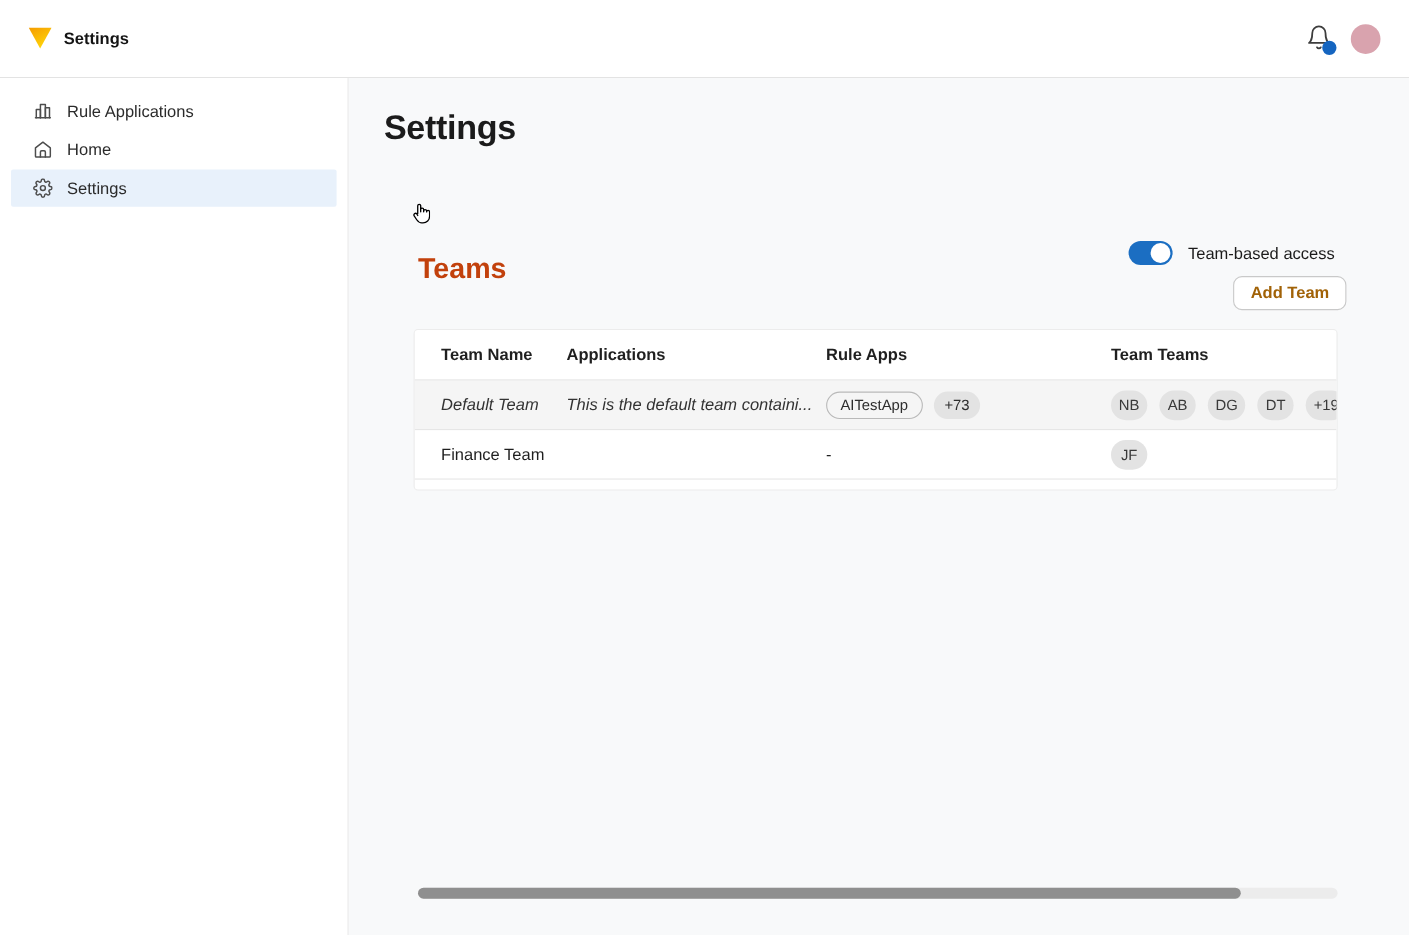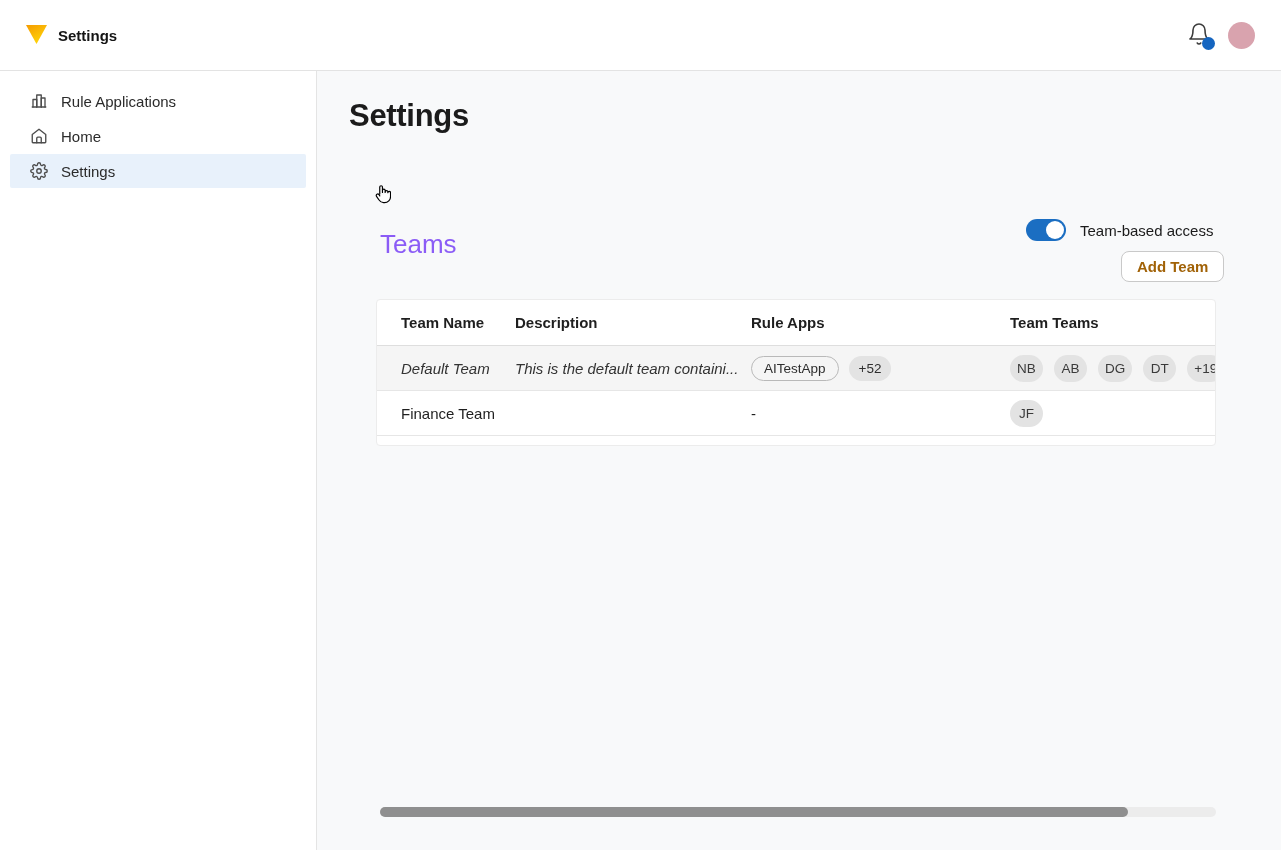--- a/index.html
+++ b/index.html
@@ -34,22 +34,22 @@
   .page-title { position:absolute; left:32px; top:27px; font-size:31px; font-weight:800;
                 color:#1b1b1b; letter-spacing:-0.3px; }
   .tabs { position:absolute; left:45px; top:95px; display:flex; gap:27px; font-size:15px; }
   .tab { padding:0 1px 13px 1px; color:#1f1f1f; cursor:pointer; position:relative; }
   .tab.active { font-weight:700; }
   .tab.active::after { content:""; position:absolute; left:-1px; right:-1px; bottom:0;
                        height:3px; background:#1565c0; border-radius:1px; }
   .cursor-float { position:absolute; left:56px; top:112px; width:18px; height:22px; z-index:5; }
 
   
-  .teams-title { position:absolute; left:63px; top:158px; font-size:26px; font-weight:400;
-                 color:#8b5cf6; }
+  .teams-title { position:absolute; left:63px; top:158px; font-size:26px; font-weight:700;
+                 color:#c2410c; }
   .toggle-row { position:absolute; left:709px; top:148px; display:flex; align-items:center; gap:14px; }
   .toggle { width:40px; height:22px; border-radius:11px; background:#1b6ec2; position:relative;
             cursor:pointer; }
   .toggle-knob { position:absolute; right:2px; top:2px; width:18px; height:18px;
                  border-radius:50%; background:#fff; }
   .toggle-label { font-size:15px; color:#1b1b1b; }
   .add-team-btn { position:absolute; left:804px; top:180px; height:31px; padding:0 15px;
                   background:#fff; border:1px solid #c9c9c9; border-radius:8px;
                   font-family:"Liberation Sans",sans-serif; font-size:15px; font-weight:700;
                   color:#a16207; cursor:pointer; }
@@ -163,31 +163,31 @@
         <div class="toggle-knob"></div>
       </div>
       <div class="toggle-label">Team-based access</div>
     </div>
 
     <button class="add-team-btn">Add Team</button>
 
     <div class="table-card">
       <div class="t-row t-head">
         <div class="c1">Team Name</div>
-        <div class="c2">Description</div>
+        <div class="c2">Applications</div>
         <div class="c3">Rule Apps</div>
         <div class="c4">Team Teams</div>
       </div>
 
       <div class="t-row t-body-row highlight">
         <div class="c1">Default Team</div>
         <div class="c2">This is the default team containi...</div>
         <div class="c3">
           <span class="chip-outline">AITestApp</span>
-          <span class="chip-gray">+52</span>
+          <span class="chip-gray">+73</span>
         </div>
         <div class="c4">
           <span class="user-pill">NB</span>
           <span class="user-pill">AB</span>
           <span class="user-pill">DG</span>
           <span class="user-pill">DT</span>
           <span class="user-pill">+19</span>
         </div>
       </div>
 

